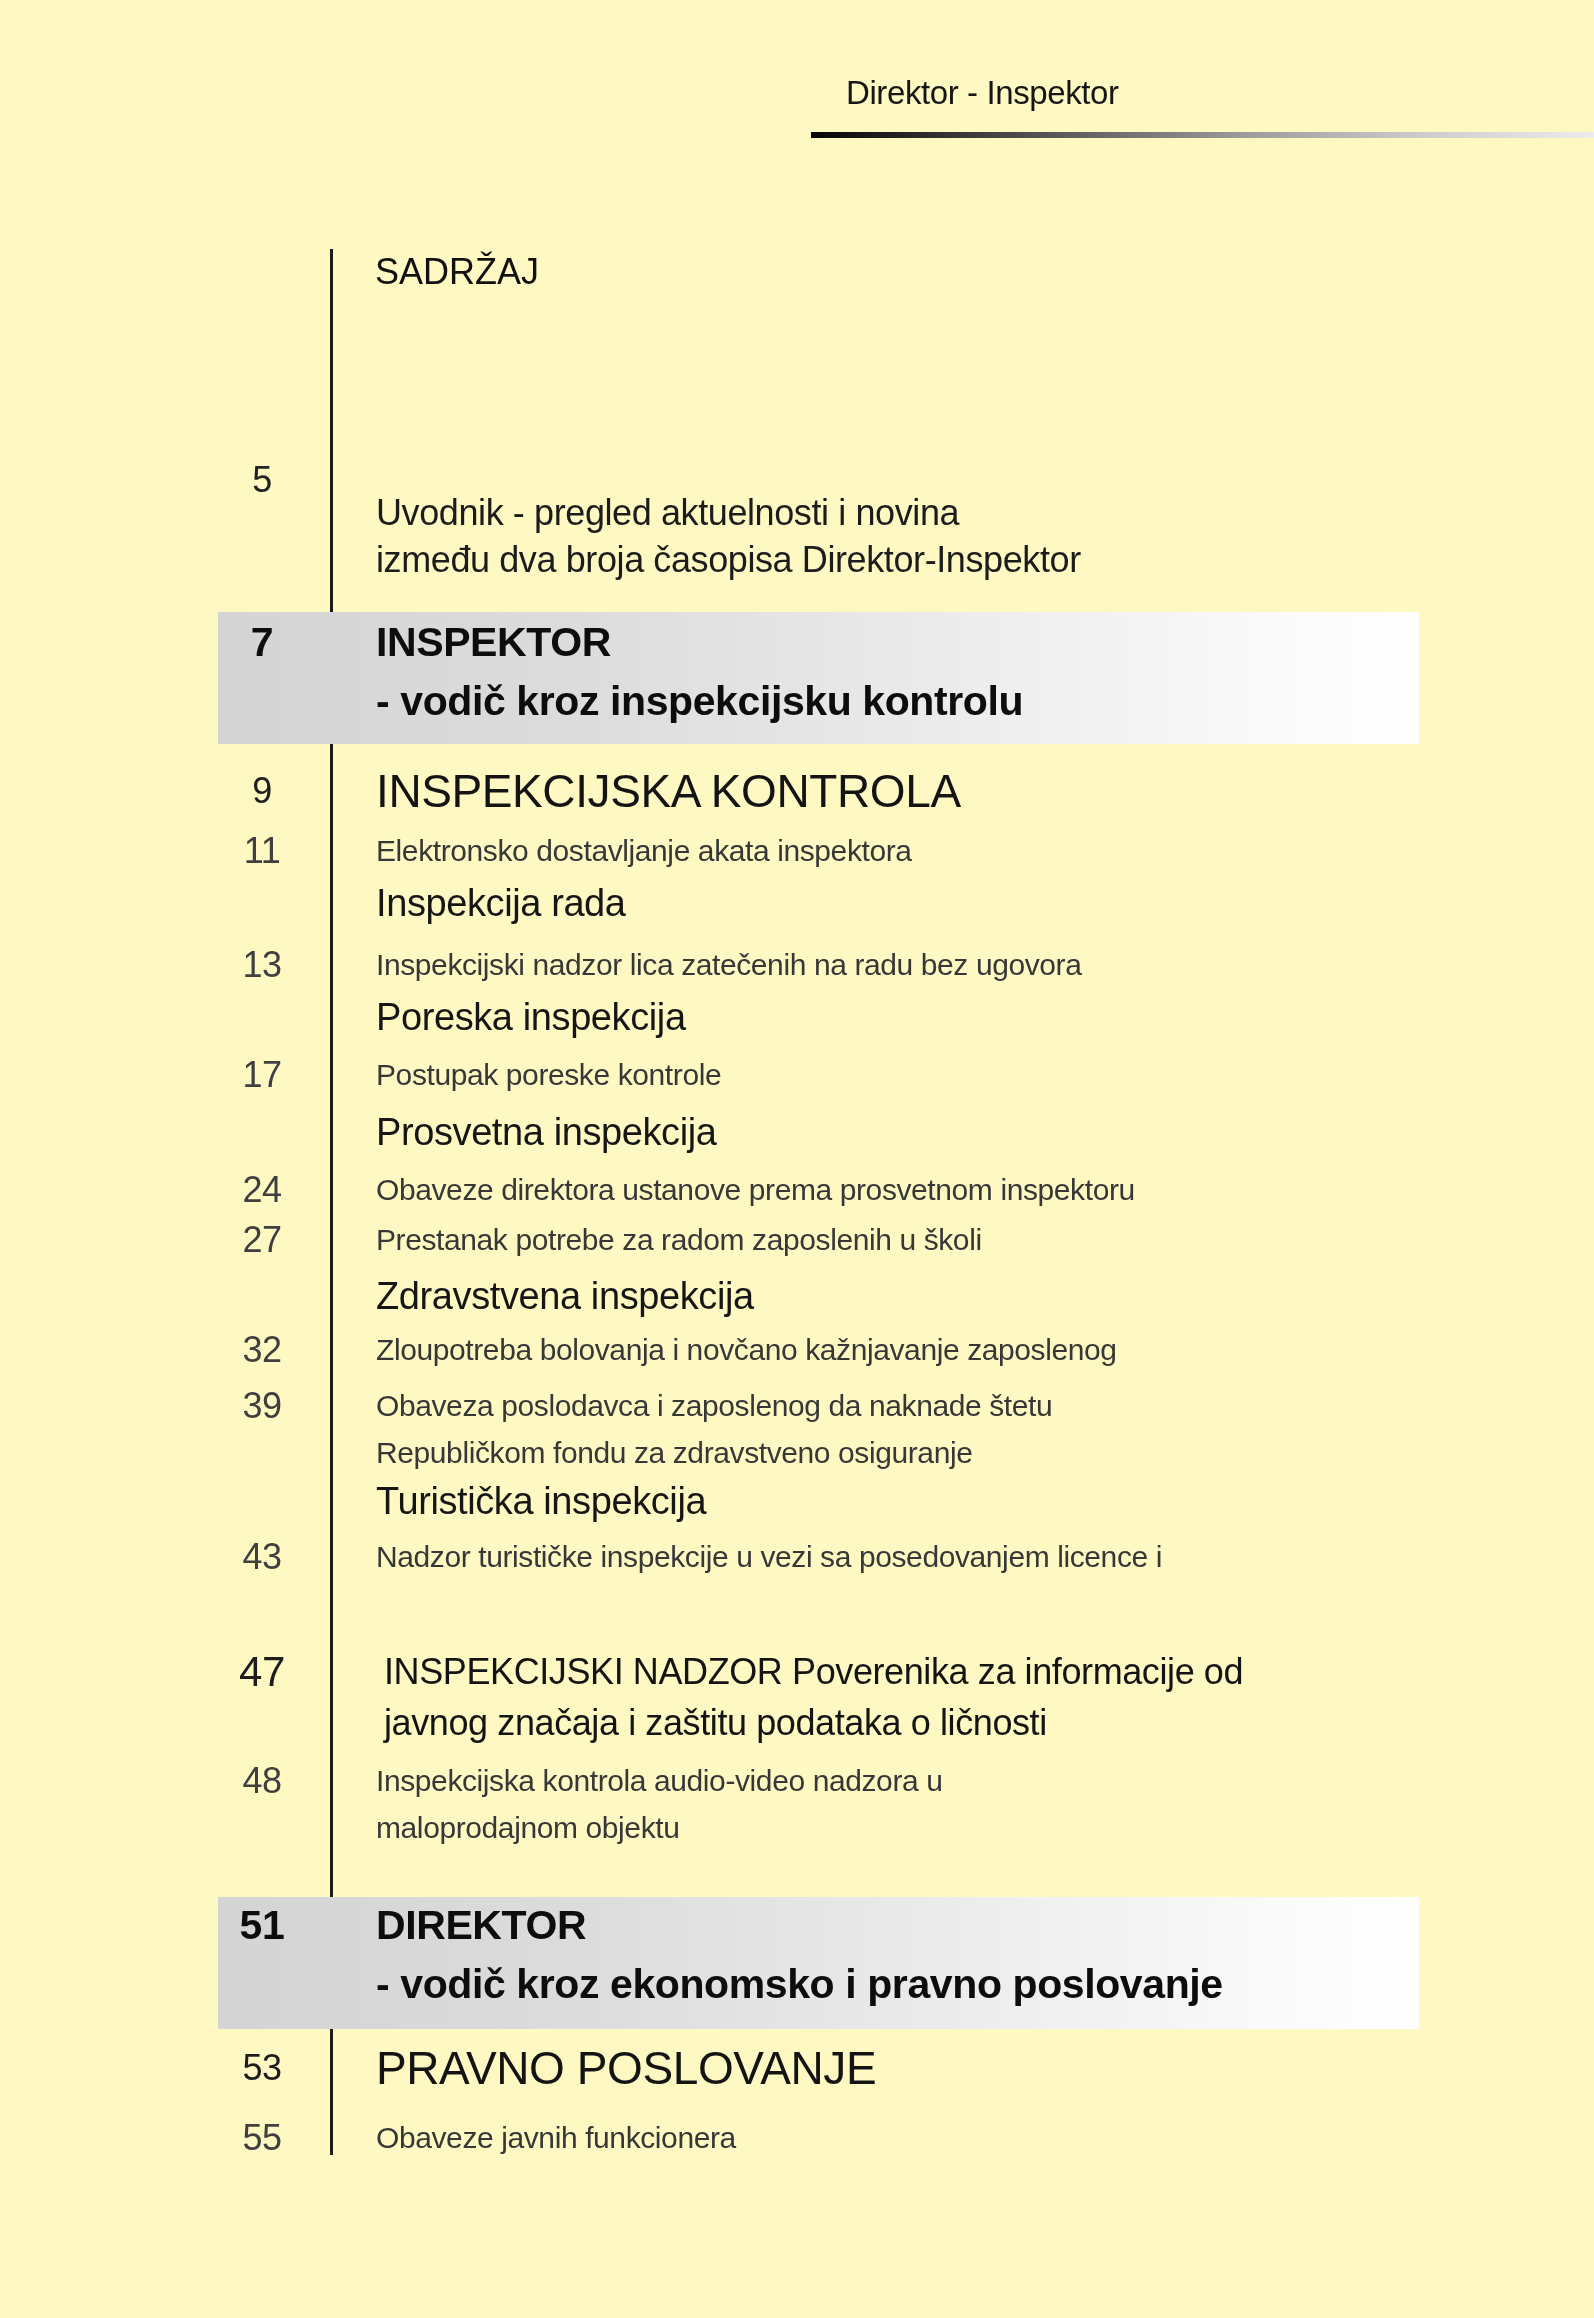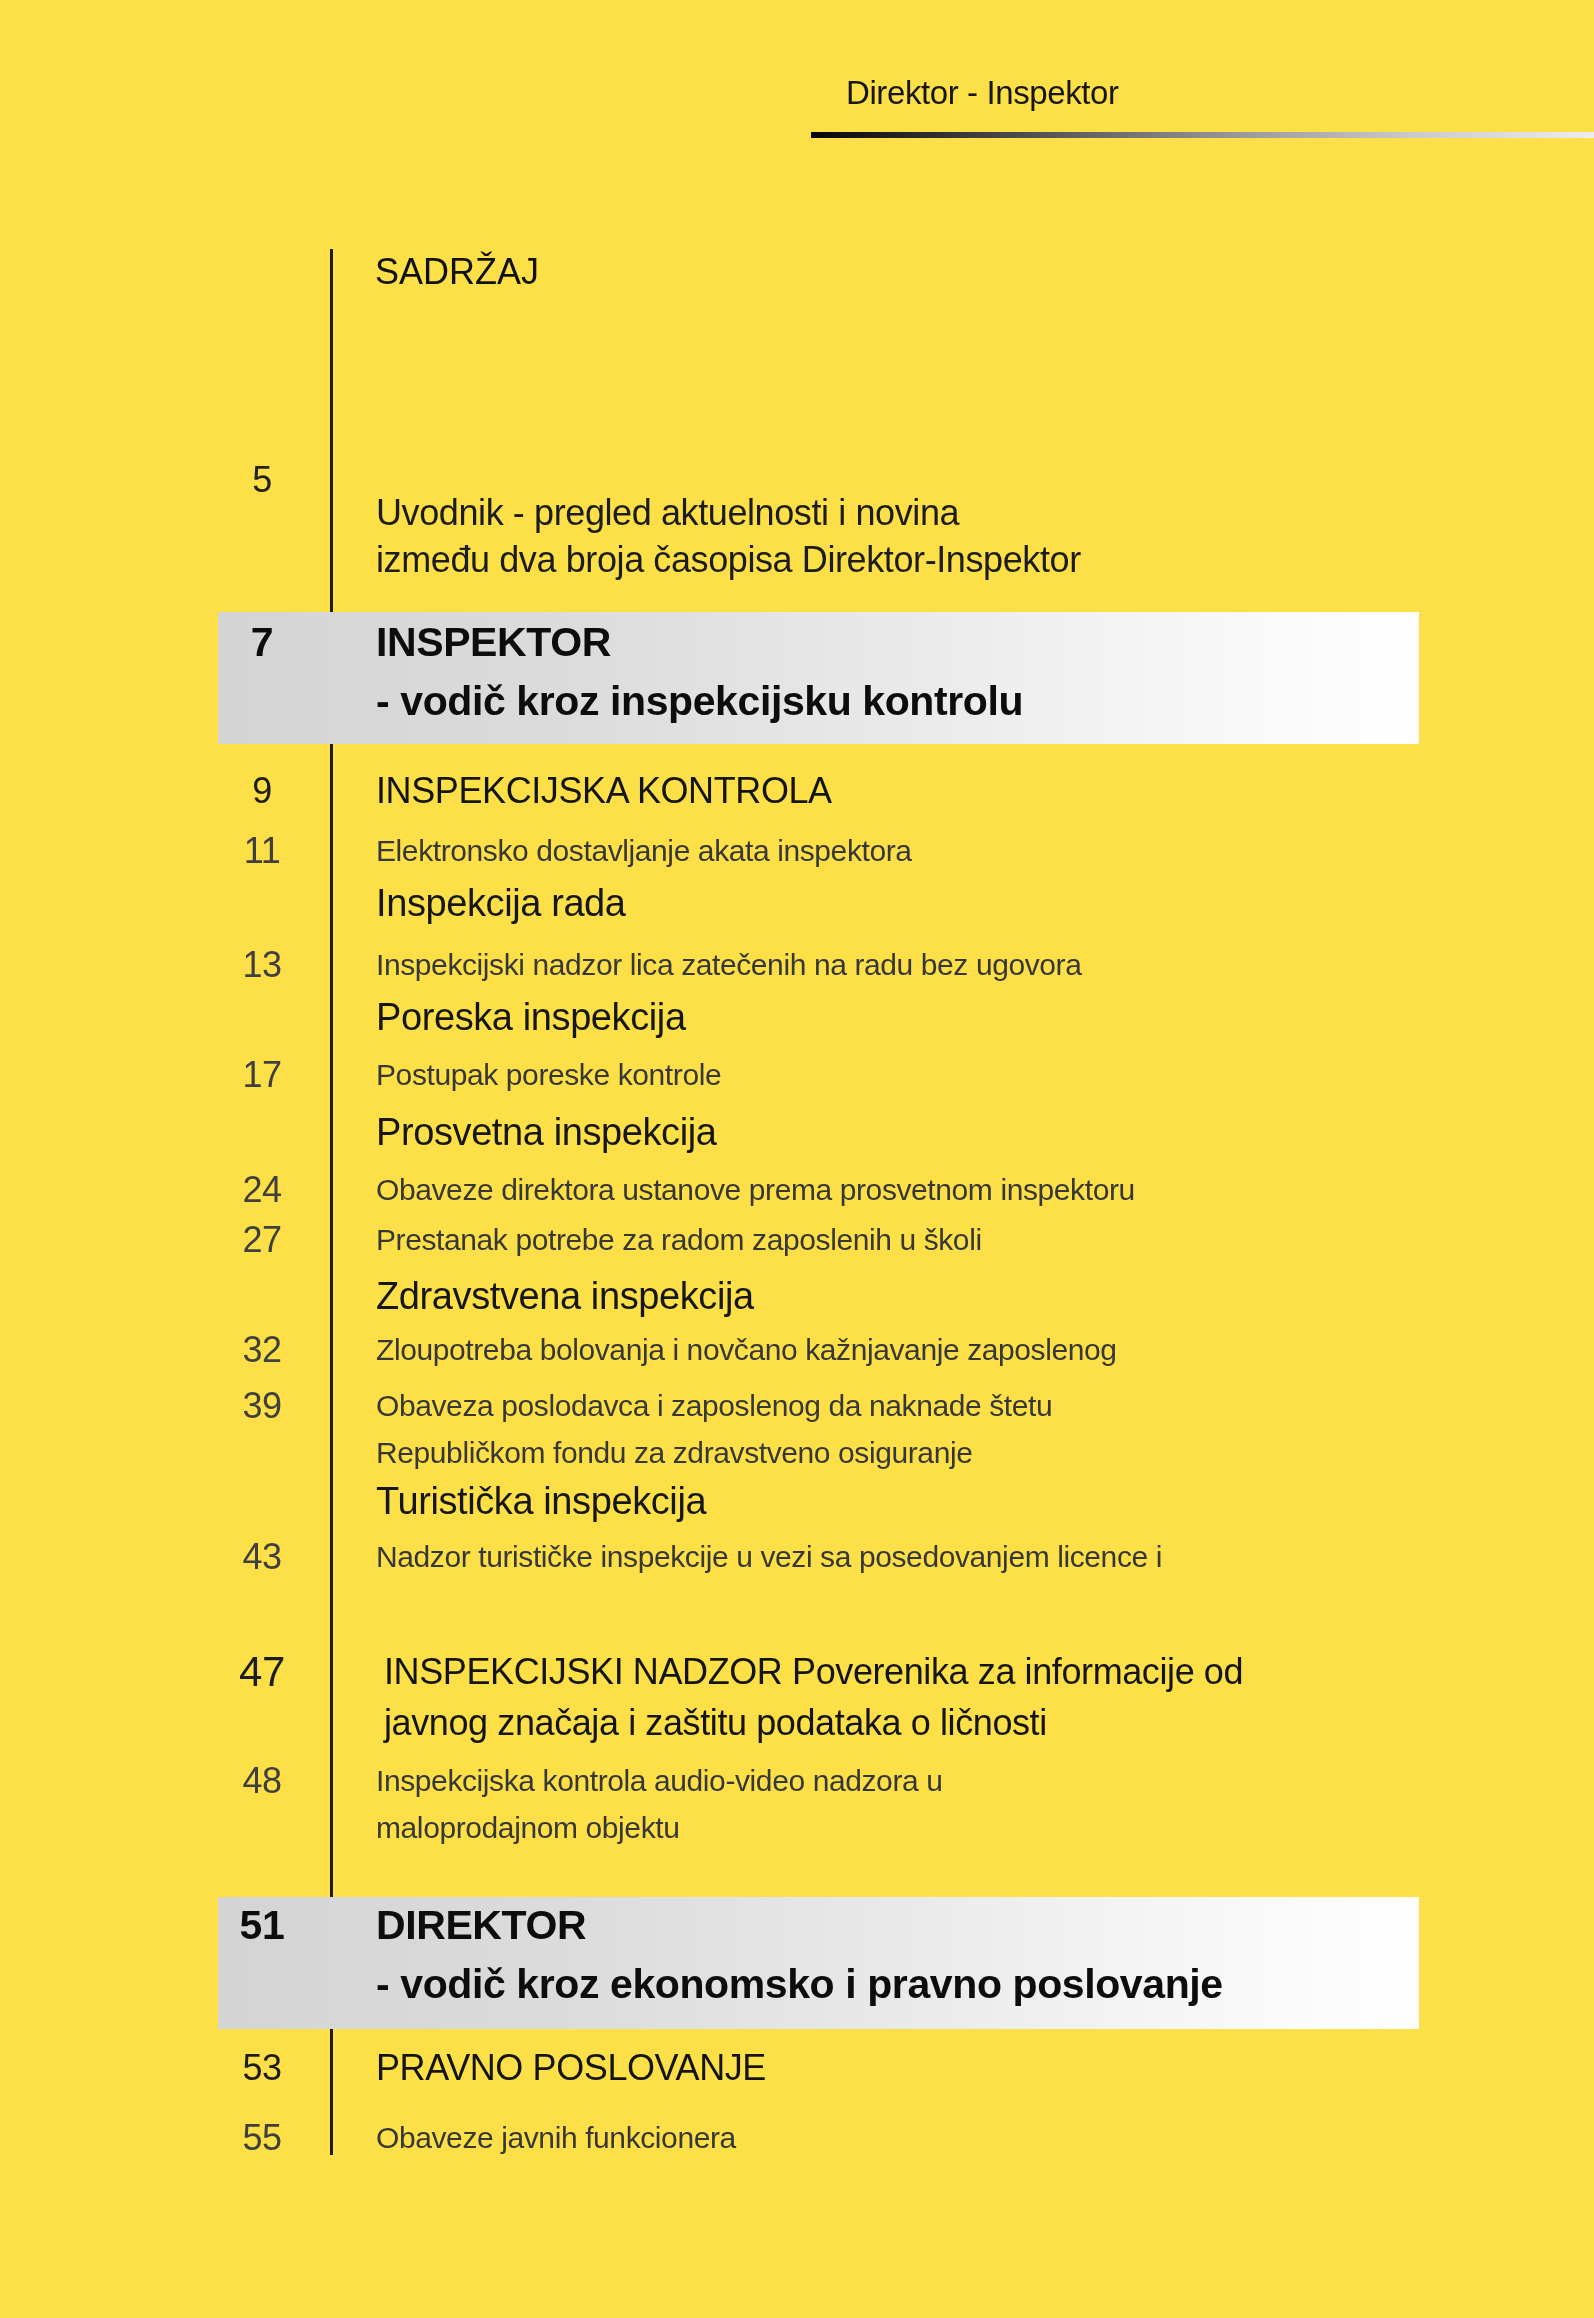--- a/index.html
+++ b/index.html
@@ -1,20 +1,20 @@
 <!DOCTYPE html>
 <html lang="sr" style="font-size:13px"><head>
 <meta charset="utf-8">
 <title>Direktor - Inspektor — Sadržaj</title>
 <style>
   html,body{margin:0;padding:0;background:#ffffff;}
   .page{
     position:relative;
     width:1594px;height:2319px;
-    background:#fde047;
+    background:#fef9c3;
     font-family:"Liberation Sans","DejaVu Sans",sans-serif;
     color:#1a1a1a;
     overflow:hidden;
     letter-spacing:-0.4px;
   }
 
   
   .header-title{
     position:absolute;left:846px;top:75px;
     font-size:33px;line-height:36px;color:#161616;
@@ -51,21 +51,21 @@
   }
   .title{position:absolute;left:376px;top:0;width:1063px;}
 
   .intro .num   {font-size:36px;line-height:47px;color:#222222;}
   .intro .title {font-size:36px;line-height:47px;color:#1c1c1c;margin-top:33px;}
 
   .feature .num   {font-size:41px;line-height:59px;font-weight:700;color:#0d0d0d;}
   .feature .title {font-size:41px;line-height:59px;font-weight:700;color:#0d0d0d;}
 
   .major .num   {font-size:36px;line-height:46px;color:#1d1d1d;}
-  .major .title {font-size:36px;line-height:46px;color:#141414;}
+  .major .title {font-size:46px;line-height:46px;color:#141414;}
 
   .major2 .num   {font-size:42px;line-height:51px;color:#1d1d1d;}
   .major2 .title {font-size:36px;line-height:51px;color:#141414;margin-left:8px;}
 
   .sub .title {font-size:38px;line-height:43px;color:#161616;}
 
   .entry .num   {font-size:36px;line-height:47px;color:#3f3f3f;}
   .entry .title {font-size:30px;line-height:47px;color:#373737;}
 </style>
 </head>

